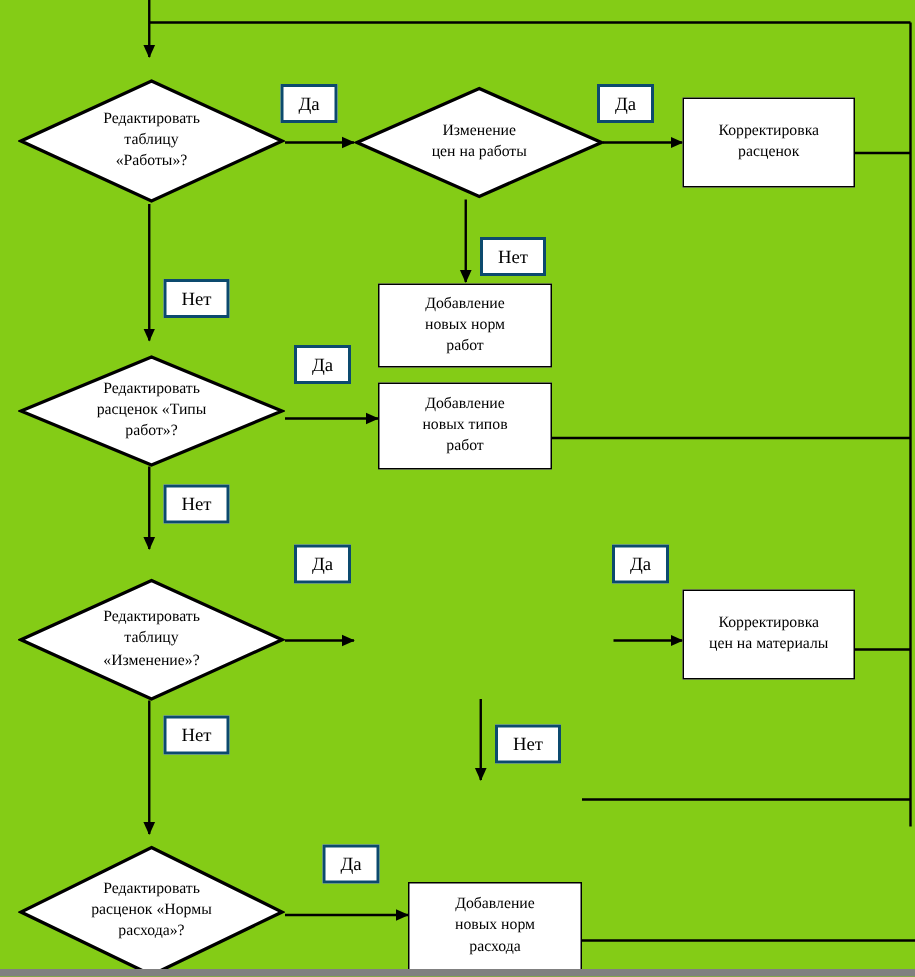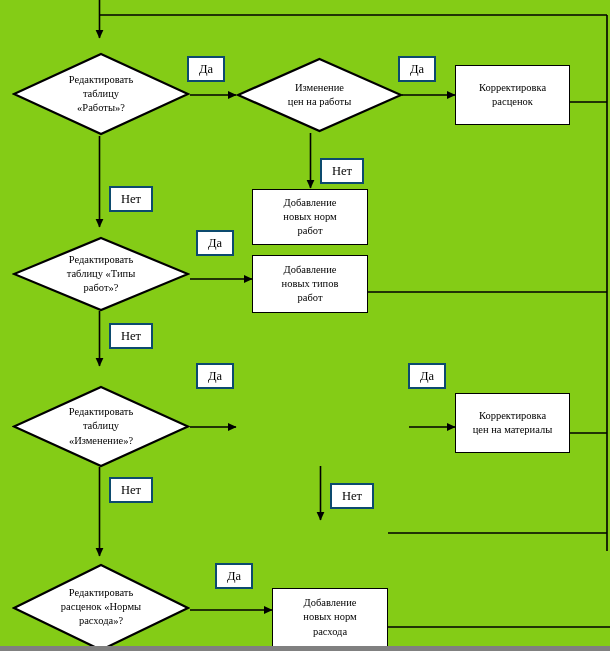--- a/index.html
+++ b/index.html
@@ -147,21 +147,21 @@
     </div>
   </div>
 
   <div class="dia-wrap" style="left:12px; top:236px; width:178px; height:76px;">
     <svg width="178" height="76" viewBox="0 0 178 76" xmlns="http://www.w3.org/2000/svg">
       <polygon points="89,2 176,38 89,74 2,38" fill="#ffffff" stroke="#000000" stroke-width="2.2"></polygon>
     </svg>
     <div class="dia-text" style="padding:0 16px;">
       <div>
         <div class="ln">Редактировать</div>
-        <div class="ln">таблицу «Типы</div>
+        <div class="ln">расценок «Типы</div>
         <div class="ln">работ»?</div>
       </div>
     </div>
   </div>
 
   <div class="dia-wrap" style="left:12px; top:385px; width:178px; height:83px;">
     <svg width="178" height="83" viewBox="0 0 178 83" xmlns="http://www.w3.org/2000/svg">
       <polygon points="89,2 176,41.5 89,81 2,41.5" fill="#ffffff" stroke="#000000" stroke-width="2.2"></polygon>
     </svg>
     <div class="dia-text" style="padding:0 14px;">

